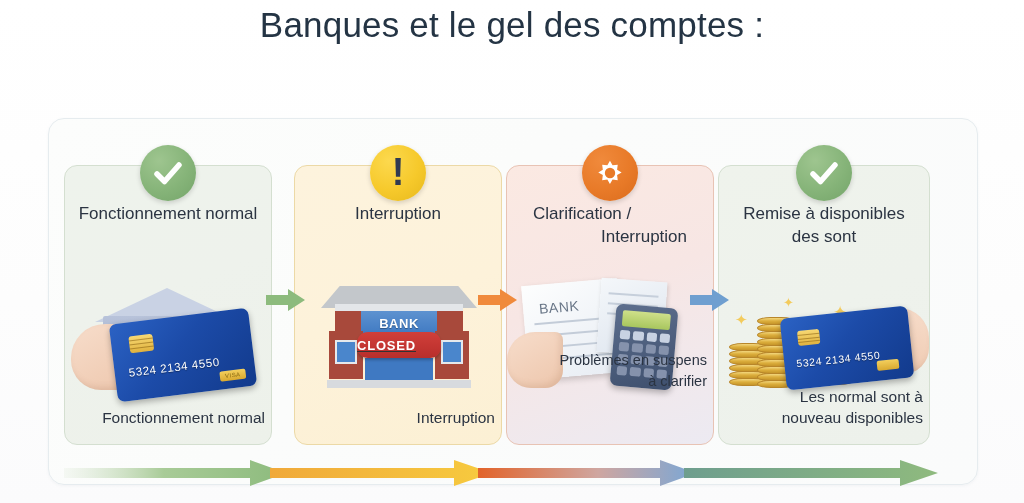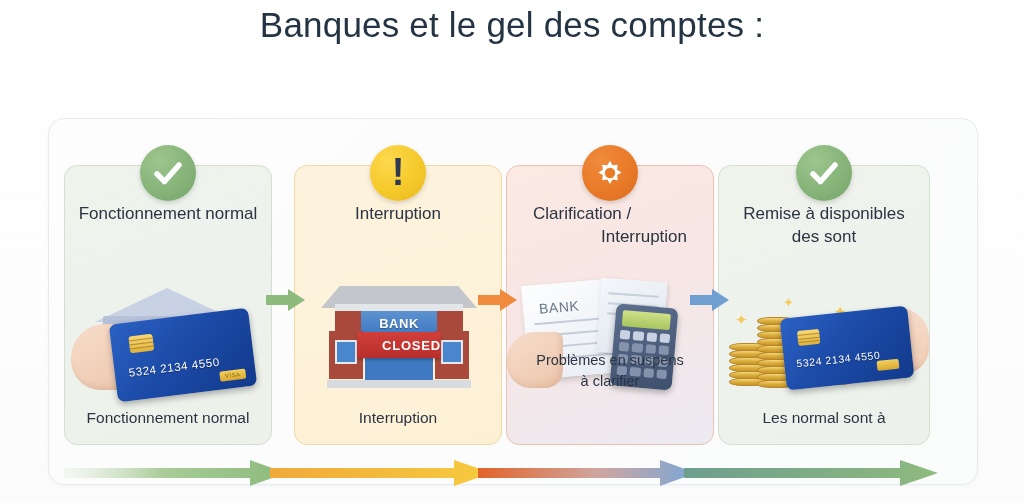--- a/index.html
+++ b/index.html
@@ -59,21 +59,21 @@
   
   .phead{
     position:absolute;left:0;right:0;top:36px;text-align:center;
     font-size:17px;line-height:23px;color:#2b3442;padding:0 6px;
   }
   .p3 .phead{text-align:left;padding:0 26px;}
   .p3 .phead .hl2{display:block;text-align:right;}
 
   
   .pfoot{
-    position:absolute;left:0;right:0;bottom:16px;text-align:center;
+    position:absolute;left:0;right:0;bottom:16px;text-align:right;
     font-size:15.5px;line-height:21px;color:#2b3442;padding:0 6px;
   }
   .p3 .pfoot{bottom:52px;font-size:14.5px;}
 
   
   .art{position:absolute;left:0;right:0;top:118px;height:110px;}
 
   
   .bank1{position:absolute;left:22px;top:4px;width:160px;height:100px;}
   .bank1 .roof{position:absolute;left:8px;top:0;width:144px;height:34px;
@@ -113,22 +113,22 @@
   .bank2 .pedi{position:absolute;left:14px;top:18px;width:128px;height:9px;background:#e3e6e9;}
   .bank2 .mid{position:absolute;left:40px;top:25px;width:76px;height:24px;
       background:linear-gradient(180deg,#5d92d0,#3f79c2);display:flex;align-items:center;justify-content:center;}
   .bank2 .mid span{color:#fff;font-size:13px;font-weight:bold;letter-spacing:.5px;
       text-shadow:0 1px 1px rgba(0,0,0,.35);}
   .bank2 .brick{position:absolute;top:25px;width:28px;height:20px;background:#a8493b;}
   .bank2 .wing{position:absolute;top:45px;width:34px;height:48px;background:#a8493b;}
   .bank2 .win{position:absolute;top:54px;width:22px;height:24px;background:#4a86cc;
       border:2px solid #e6e9ec;box-sizing:border-box;}
   .bank2 .closed{position:absolute;left:36px;top:46px;width:84px;height:26px;
-      background:linear-gradient(180deg,#d13f3a,#b82e2b);border-radius:2px;
-      display:flex;align-items:center;justify-content:flex-end;box-shadow:0 2px 3px rgba(0,0,0,.25);}
+      background:linear-gradient(180deg,#d13f3a,#b82e2b);border-radius:11px;
+      display:flex;align-items:center;justify-content:flex-start;box-shadow:0 2px 3px rgba(0,0,0,.25);text-decoration:underline;}
   .bank2 .closed span{color:#fff;font-size:13px;font-weight:bold;letter-spacing:.8px;}
   .bank2 .door{position:absolute;left:44px;top:72px;width:68px;height:24px;background:#3f79c2;}
   .bank2 .base{position:absolute;left:6px;top:94px;width:144px;height:8px;background:#d7dade;}
 
   
   .doc{position:absolute;left:18px;top:-2px;width:96px;height:94px;
       background:linear-gradient(150deg,#fdfefe,#e7ecf3);transform:rotate(-5deg);
       box-shadow:2px 3px 6px rgba(0,0,0,.18);}
   .doc .dt{position:absolute;left:16px;top:16px;color:#6a7788;font-size:14px;letter-spacing:.5px;}
   .doc .ln{position:absolute;left:10px;width:76px;height:2px;background:#c3ccd8;}
@@ -353,20 +353,21 @@
           <i style="top:4px"></i>
             <i style="top:8px"></i>
             <i style="top:11px"></i>
         </div>
         <div class="cnum" style="left:12px;top:40px;font-size:10.5px;">5324 2134 4550</div>
         <div class="visa" style="left:92px;top:52px;width:22px;"></div>
       </div>
     </div>
     <div class="pfoot">
       <span>Les normal sont à</span><br>
+      <span>nouveau disponibles</span>
     </div>
   </div>
   <div class="badge green b4">
     <svg width="34" height="34" viewBox="0 0 34 34" aria-hidden="true">
       <path d="M6 18 L13.5 25.5 L28 9" fill="none" stroke="#ffffff" stroke-width="5.5" stroke-linecap="round" stroke-linejoin="round"></path>
     </svg>
   </div>
 
   <div class="conn c1">
     <svg width="40" height="24" viewBox="0 0 40 24">

